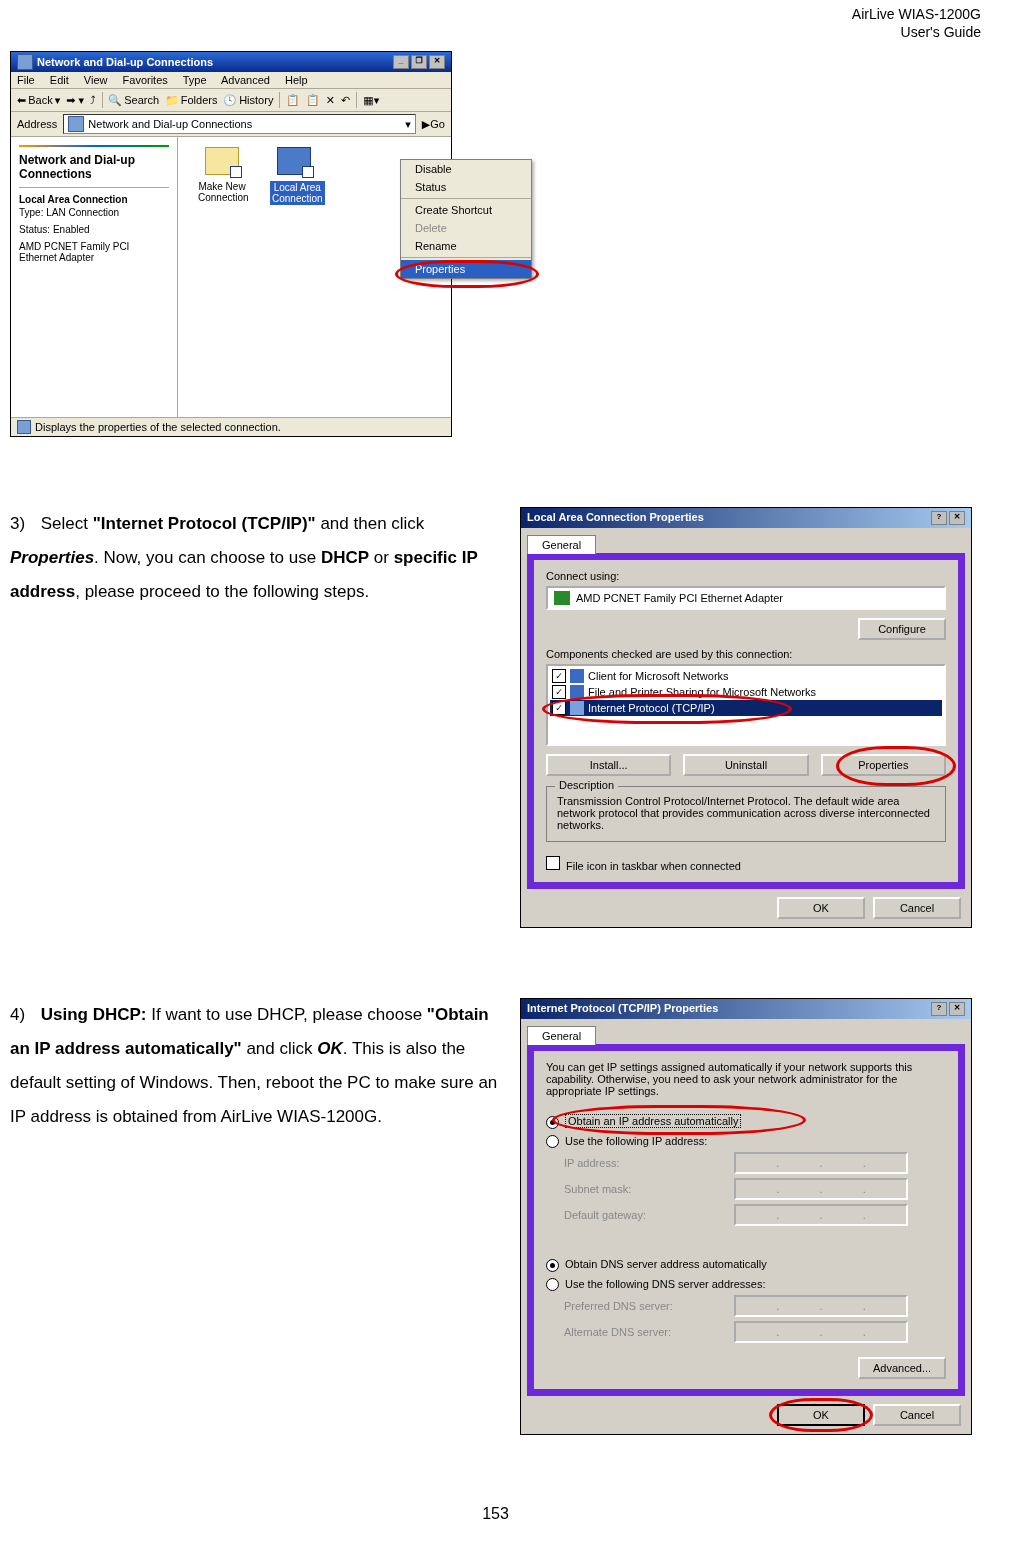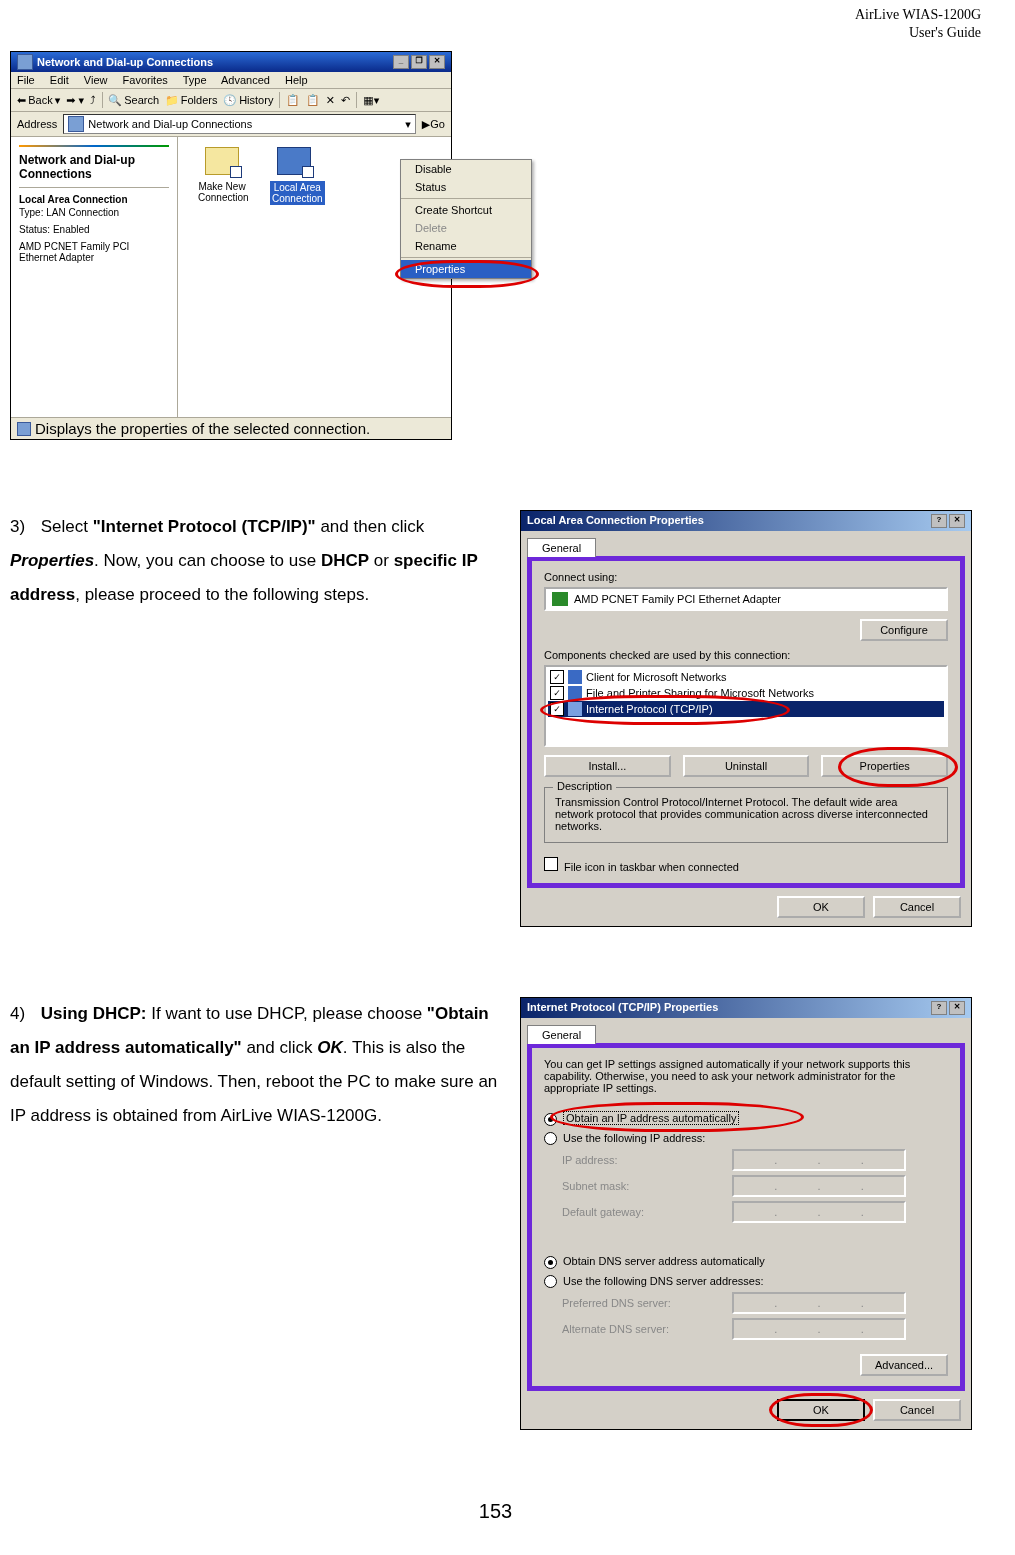--- a/index.html
+++ b/index.html
@@ -1,17 +1,17 @@
 <!DOCTYPE html>
 <html><head>
 <meta charset="utf-8">
 <style>
 body{margin:0;padding:0;font-family:Arial,Helvetica,sans-serif;font-size:14px;color:#000;width:1015px;background:#fff}
 .page{width:1015px;padding:6px 34px 20px 10px;box-sizing:border-box;position:relative}
-.header-line{text-align:right;font-family:Liberation Serif, serif;font-size:14px;line-height:1.25}
+.header-line{text-align:right;font-family:Liberation Sans, sans-serif;font-size:14px;line-height:1.25}
 .section{display:flex;margin-top:10px;margin-bottom:70px;align-items:flex-start}
 .section:last-of-type{margin-bottom:10px}
 .text-col{flex:0 0 510px;padding-right:10px;padding-left:0;box-sizing:border-box;font-size:17px;line-height:2}
 .step-num{display:inline-block;width:26px;vertical-align:top}
 .fig-col{flex:1;display:flex;justify-content:flex-start}
 .win{border:1px solid #000;background:#ece9d8;font-family:Tahoma,Arial,sans-serif;font-size:11px}
 
 .w1{width:440px}
 .titlebar-w1{background:linear-gradient(#2a6bd6,#0a2a8a);color:#fff;font-weight:bold;font-size:11px;padding:2px 6px;display:flex;align-items:center;justify-content:space-between}
 .tb-btns{display:flex;gap:2px}
@@ -33,47 +33,47 @@
 .folder-glyph{width:36px;height:30px;margin:0 auto 4px auto;position:relative}
 .conn-icon{width:32px;height:26px;background:#4a7ac8;border:1px solid #1d3a7a;margin:0 auto;position:relative}
 .conn-icon::after{content:"";position:absolute;width:10px;height:10px;background:#fff;border:1px solid #1d3a7a;right:-4px;bottom:-4px}
 .lac-sel{background:#2a5fc4;color:#fff;padding:1px 2px;display:inline-block}
 .ctx-menu{position:absolute;top:22px;left:222px;width:130px;background:#ece9d8;border:1px solid #808080;box-shadow:2px 2px 3px rgba(0,0,0,0.3);font-size:11px}
 .ctx-item{padding:3px 14px;white-space:nowrap}
 .ctx-item.dis{color:#888}
 .ctx-sep{border-top:1px solid #aca899;margin:2px 0}
 .ctx-item.sel{background:#2a5fc4;color:#fff}
 .red-oval{position:absolute;border:3px solid #d00;border-radius:50%/60%;pointer-events:none}
-.statusbar{border-top:1px solid #aca899;background:#ece9d8;padding:2px 6px;font-size:15px;display:flex;align-items:center;gap:4px}
+.statusbar{border-top:1px solid #aca899;background:#ece9d8;padding:2px 6px;font-size:11px;display:flex;align-items:center;gap:4px}
 
 .dlg{width:450px;background:#d4d0c8}
 .titlebar-c{background:linear-gradient(to right,#0a246a,#a6caf0);color:#fff;font-weight:bold;font-size:11px;padding:3px 6px;display:flex;justify-content:space-between;align-items:flex-start}
 .tab-row{padding:6px 6px 0 6px}
 .tab{display:inline-block;background:#ffffff;border:1px solid #808080;border-bottom:none;padding:3px 14px;font-size:11px;position:relative;top:1px}
-.tab-pane{border:5px solid #6d28d9;margin:0 6px;padding:10px 12px;background:#d4d0c8}
+.tab-pane{border:7px solid #6d28d9;margin:0 6px;padding:10px 12px;background:#d4d0c8}
 .fld-sunken{background:#fff;border:2px inset #fff;padding:3px 6px;display:flex;align-items:center;gap:6px;margin-top:4px}
 .btn-classic{background:#d4d0c8;border:2px outset #fff;padding:3px 0;font-size:11px;text-align:center;min-width:84px;display:inline-block}
 .btn-row{display:flex;justify-content:flex-end;gap:8px;padding:8px 10px}
 .listbox{background:#fff;border:2px inset #fff;height:74px;margin-top:4px;margin-bottom:8px;padding:2px;position:relative}
 .li-row{display:flex;align-items:center;gap:4px;padding:1px 2px;font-size:11px}
 .li-row.sel{background:#0a246a;color:#fff}
 .chk{width:12px;height:12px;border:1px solid #000;background:#fff;display:inline-flex;align-items:center;justify-content:center;font-size:9px;line-height:9px}
 .mini-icon{width:14px;height:14px;display:inline-block}
 .grp{border:1px solid #808080;margin-top:10px;padding:8px 10px 10px 10px;position:relative}
 .grp-title{position:absolute;top:-8px;left:8px;background:#d4d0c8;padding:0 4px;font-size:11px}
 .btn3row{display:flex;gap:12px;justify-content:space-between;position:relative}
 
 .radio{width:11px;height:11px;border:1px solid #000;border-radius:50%;background:#fff;display:inline-flex;align-items:center;justify-content:center;margin-right:6px;vertical-align:middle}
 .radio .dot{width:5px;height:5px;background:#000;border-radius:50%}
 .ip-field{display:flex;align-items:center;margin:4px 0;font-size:11px;color:#888}
 .ip-label{width:170px}
 .ip-box{width:170px;background:#d4d0c8;border:2px inset #fff;height:18px;display:flex;align-items:center;justify-content:space-evenly;font-size:11px;color:#888}
 .lbl{font-size:11px}
 .lbl.dis{color:#888}
-.page-num{text-align:center;font-size:20px;margin-top:6px}
+.page-num{text-align:center;font-size:16px;margin-top:6px}
 </style>
 </head>
 <body>
 
 <div class="page">
   <div class="header-line">AirLive WIAS-1200G</div>
   <div class="header-line">User's Guide</div>
 
   <div class="section">
     <div class="fig-col">

